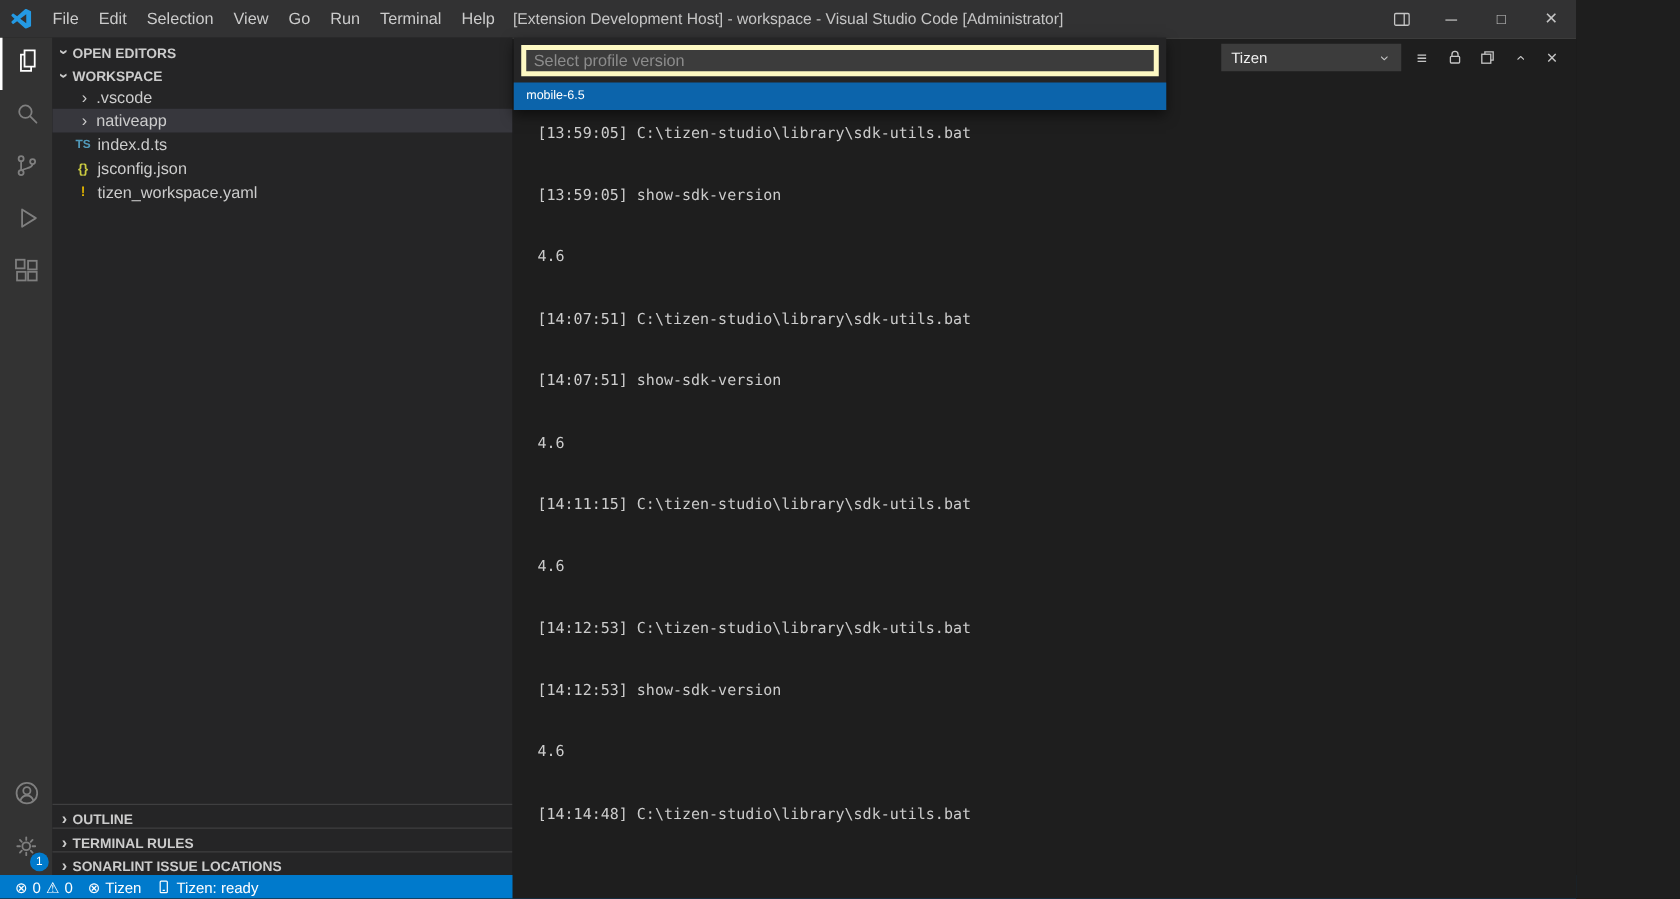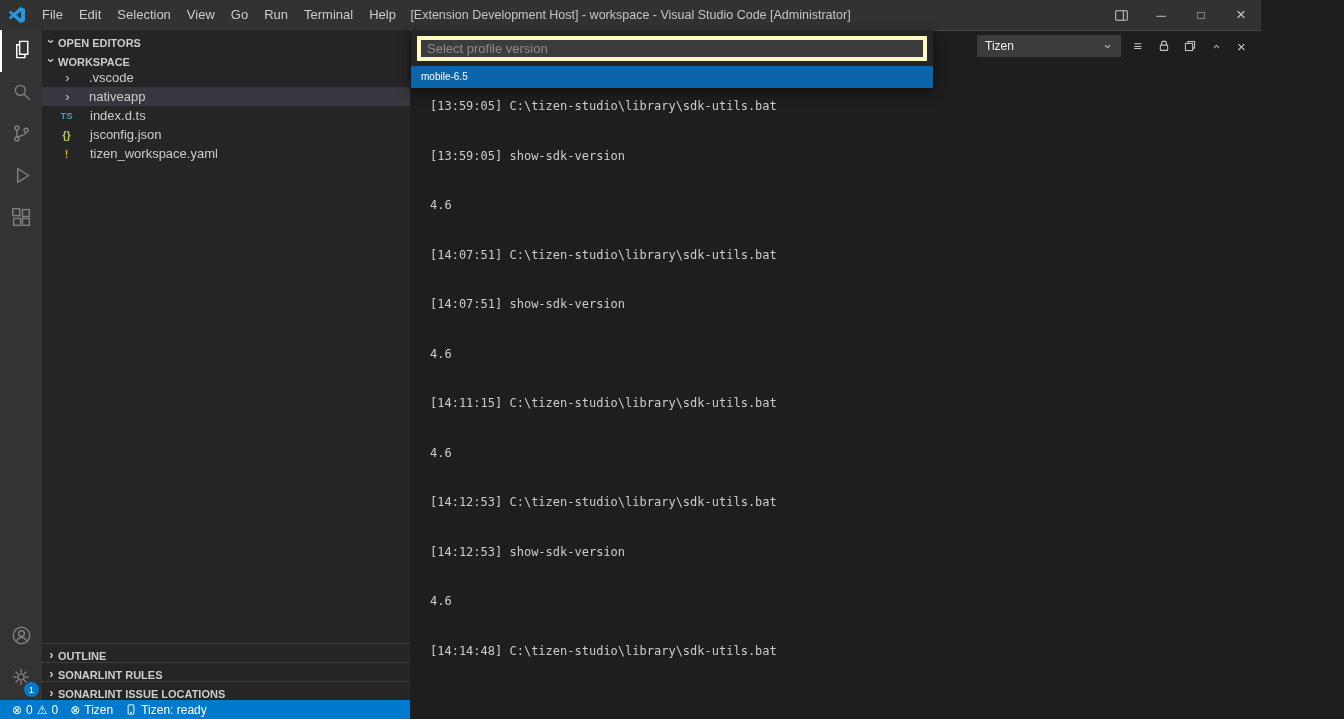--- a/index.html
+++ b/index.html
@@ -39,21 +39,21 @@
   
   .sidebar { width:368px; background:#252526; display:flex; flex-direction:column; flex-shrink:0; font-size:13px; }
   .sidebar-header { height:27px; display:flex; align-items:center; padding:0 10px 0 20px; font-size:11px; color:#bbbbbb; }
   .sidebar-header .more { margin-left:auto; font-size:14px; letter-spacing:1px; color:#cccccc; cursor:pointer; }
   .sec-row { height:19px; display:flex; align-items:flex-end; font-weight:bold; font-size:11px; color:#cccccc; cursor:pointer; }
   .sec-row .chev { margin-left:3px; }
   .tree-row { height:19px; display:flex; align-items:center; color:#cccccc; cursor:pointer; }
   .tree-row.selected { background:#37373d; }
   .tree-row .chev { margin-left:19px; }
   .tree-row .ficon { width:17px; margin-left:16px; text-align:center; font-weight:bold; font-size:9.5px; }
-  .tree-row .flabel { margin-left:15px; }
+  .tree-row .flabel { margin-left:3px; }
   .ficon.ts { color:#519aba; }
   .ficon.json { color:#cbcb41; font-size:10.5px; }
   .ficon.yaml { color:#ddb100; font-size:11px; }
   .sidebar-spacer { flex:1; }
   .bottom-sec { border-top:1px solid rgba(255,255,255,0.12); }
   .chev { display:inline-block; width:13px; text-align:center; font-size:13px; color:#cccccc; transform-origin:50% 50%; }
   .chev.down { transform:rotate(90deg); }
   .chev.up { transform:rotate(-90deg); }
 
   
@@ -228,21 +228,21 @@
       </div>
 
       <div class="sidebar-spacer"></div>
 
       <div class="sec-row bottom-sec">
         <span class="chev">›</span>
         <span>OUTLINE</span>
       </div>
       <div class="sec-row bottom-sec">
         <span class="chev">›</span>
-        <span>SONARLINT RULES</span>
+        <span>TERMINAL RULES</span>
       </div>
       <div class="sec-row bottom-sec">
         <span class="chev">›</span>
         <span>SONARLINT ISSUE LOCATIONS</span>
       </div>
     </div>
 
     <div class="editor-region">
       <div class="editor">
         <span class="watermark">

